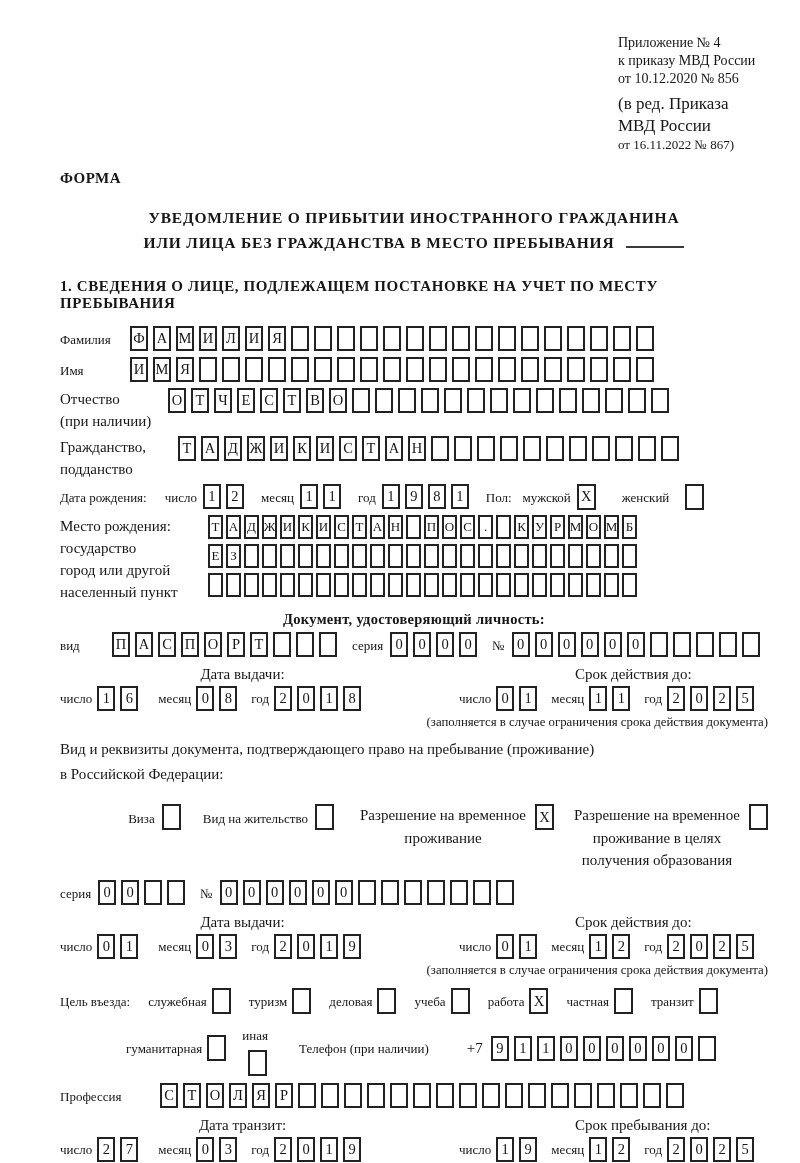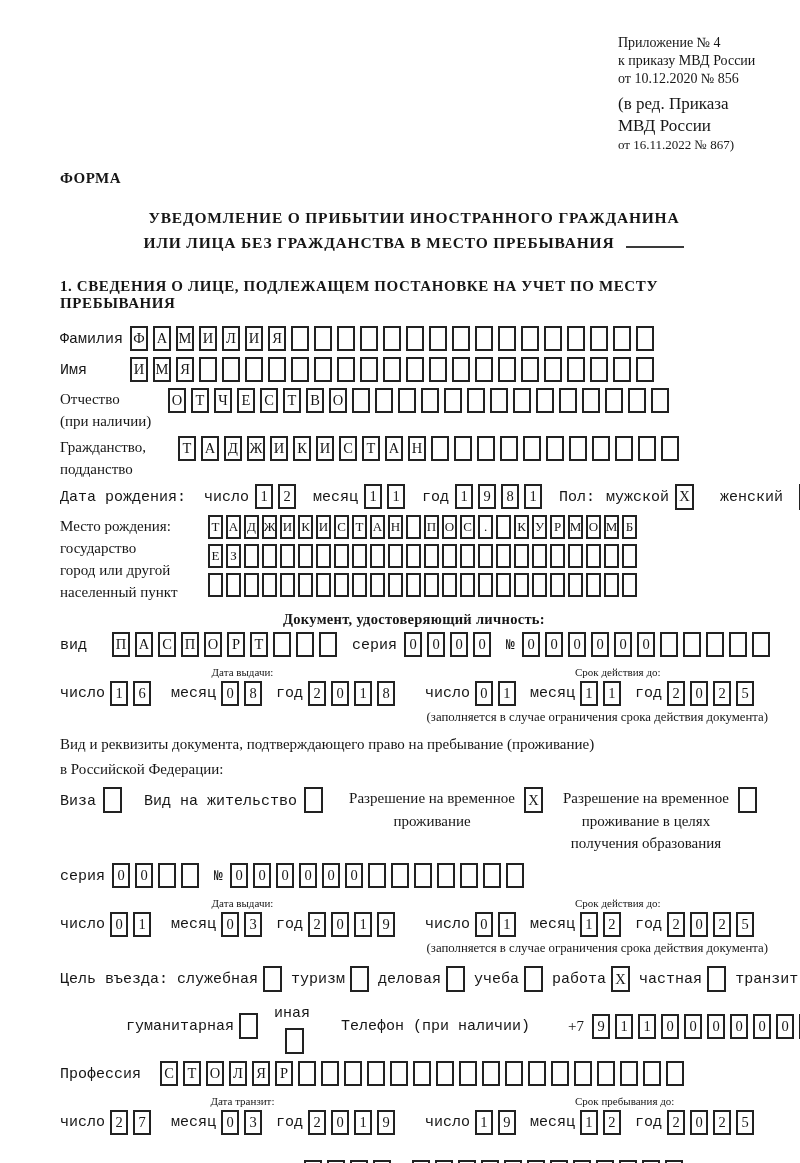--- a/index.html
+++ b/index.html
@@ -17,21 +17,21 @@
   .hdr .ed2 { font-size: 13px; }
   .forma { text-align: left; padding-right: 6px; font-weight: bold; font-size: 15px; margin-top: 16px; letter-spacing: 0.5px; }
 
   .title { text-align: center; font-weight: bold; font-size: 15.5px; letter-spacing: 0.8px; margin-top: 18px; line-height: 1.65; }
   .blank-line { display: inline-block; width: 58px; border-bottom: 2px solid #3a3a3a; margin-left: 12px; height: 14px; }
 
   .sec { font-weight: bold; font-size: 15px; letter-spacing: 0.6px; margin-top: 22px; }
 
   
   .frow { display: flex; align-items: flex-start; margin-top: 4px; }
-  .lbl { font-size: 15px; line-height: 27px; flex: none; white-space: nowrap; font-family: Liberation Mono, monospace; }
+  .lbl { font-size: 13px; line-height: 27px; flex: none; white-space: nowrap; }
   .lblcol { flex: none; font-size: 15px; line-height: 22px; }
   .w70 { width: 70px; } .w105 { width: 108px; } .w118 { width: 118px; }
   .w145 { width: 148px; } .w120 { width: 122px; } .w50 { width: 52px; }
   .w72 { width: 72px; } .w190 { width: 192px; }
 
   .cells { display: flex; flex-wrap: nowrap; flex: none; }
   .cell {
     width: 18px; height: 25px; flex: none;
     border: 2px solid #222; margin-right: 5px;
     display: flex; align-items: center; justify-content: center;
@@ -48,42 +48,42 @@
   
   .daterow .lbl { margin-right: 6px; }
   .daterow .cells { margin-right: 12px; }
   .bd-gap { margin-left: 12px; }
 
   
   .center-b { text-align: center; font-weight: bold; font-size: 14.5px; margin-top: 8px; letter-spacing: 0.3px; }
 
   
   .dates { margin-top: 7px; }
-  .dhead { display: flex; font-size: 11px; }
+  .dhead { display: flex; font-size: 15px; }
   .dh-left { width: 455px; text-align: center; padding-right: 90px; }
   .dh-right { flex: 1; text-align: left; padding-left: 60px; }
   .dbody { display: flex; margin-top: 1px; }
   .dgroup { display: flex; align-items: center; }
   .dgroup.left { width: 455px; }
   .dgroup .lbl { margin-right: 5px; line-height: 29px; }
   .dgroup .cells { margin-right: 9px; }
   .dnote { text-align: right; font-size: 12.8px; margin-top: 2px; }
 
   .plain { font-size: 15px; margin-top: 8px; line-height: 1.55; }
 
   
-  .permitrow { display: flex; align-items: flex-start; margin-top: 6px; }
+  .permitrow { display: flex; align-items: flex-start; margin-top: 18px; justify-content: flex-end; }
   .pitem { display: flex; align-items: flex-start; }
   .pitem .lbl { line-height: 29px; margin-right: 7px; }
   .plines { text-align: center; font-size: 15px; line-height: 1.5; margin-right: 9px; }
   .m22 { margin-left: 22px; } .m26 { margin-left: 26px; } .m20 { margin-left: 20px; }
 
   
   .purpose { display: flex; align-items: center; margin-top: 9px; font-size: 15px; }
-  .pp { display: flex; align-items: center; margin-left: 9px; }
+  .pp { display: flex; align-items: center; margin-left: 18px; }
   .pp .lbl { margin-right: 5px; line-height: 29px; }
   .indent { margin-left: 66px; margin-top: 5px; }
   .phone-lbl { margin-left: 26px; }
   .plus7 { margin-left: 38px; margin-right: 8px; font-size: 15px; line-height: 29px; }
 </style>
 </head>
 <body>
 
 <div class="page">
 

